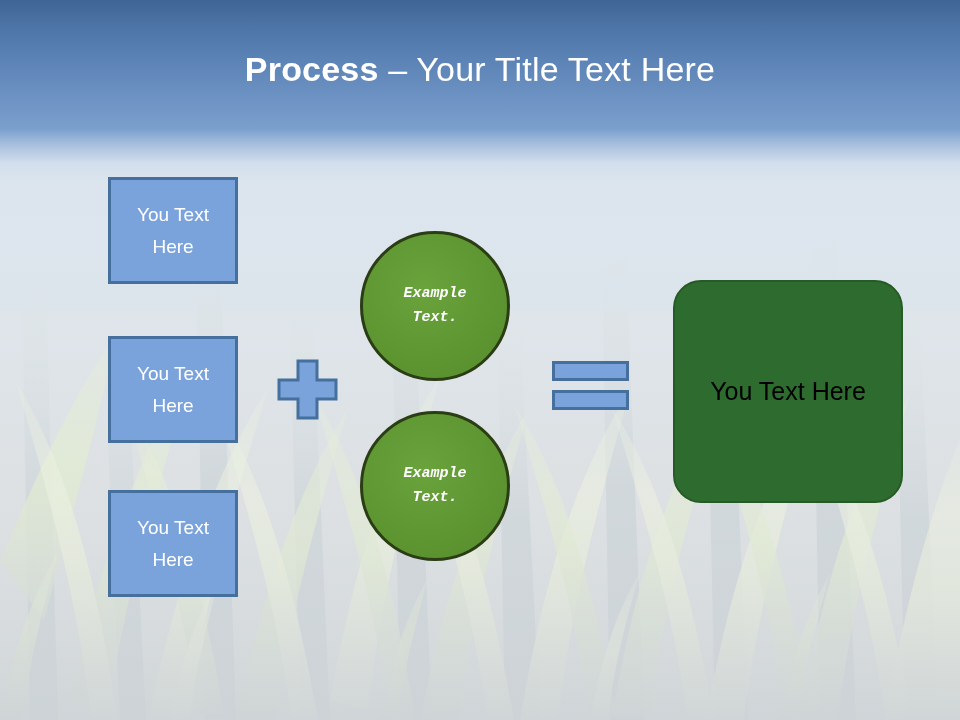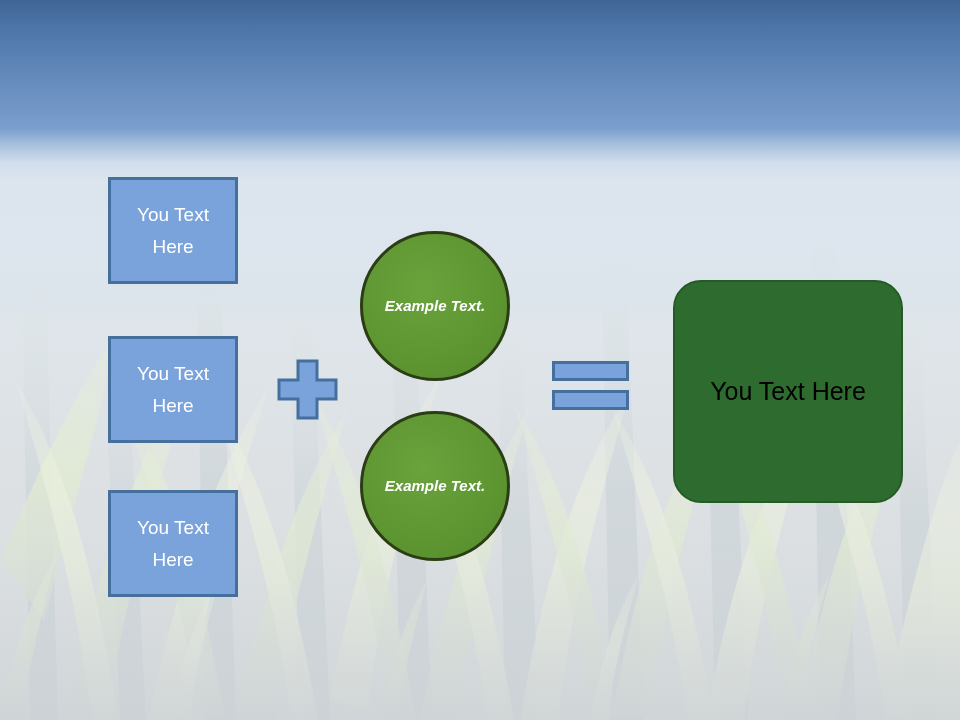--- a/index.html
+++ b/index.html
@@ -113,21 +113,21 @@
     display: flex;
     align-items: center;
     justify-content: center;
     color: #ffffff;
     font-size: 15px;
     font-weight: bold;
     font-style: italic;
     line-height: 24px;
     text-align: center;
   }
-  .green-circle .gc-label { display:block; width: 110px; }
+  .green-circle .gc-label { display:block; width: 110px; font-family: Liberation Mono, monospace; }
   #circle1 { left: 360px; top: 231px; }
   #circle2 { left: 360px; top: 411px; }
 
   
   .equals-sign {
     position: absolute;
     left: 552px;
     top: 361px;
     width: 77px;
     height: 49px;
@@ -243,20 +243,23 @@
       </g>
 
       <rect x="0" y="500" width="960" height="220" fill="url(#groundFade)"></rect>
       <rect x="0" y="150" width="960" height="160" fill="#dbe4ee" opacity="0.45"></rect>
     </svg>
   </div>
 
   <div class="title-band"></div>
   <div class="title-fade"></div>
 
+  <div class="title-text">
+    <span class="bold">Process</span><span class="light"> – Your Title Text Here</span>
+  </div>
 
   <div class="blue-box" id="box1">
     <span class="bb-label">You Text Here</span>
   </div>
   <div class="blue-box" id="box2">
     <span class="bb-label">You Text Here</span>
   </div>
   <div class="blue-box" id="box3">
     <span class="bb-label">You Text Here</span>
   </div>

